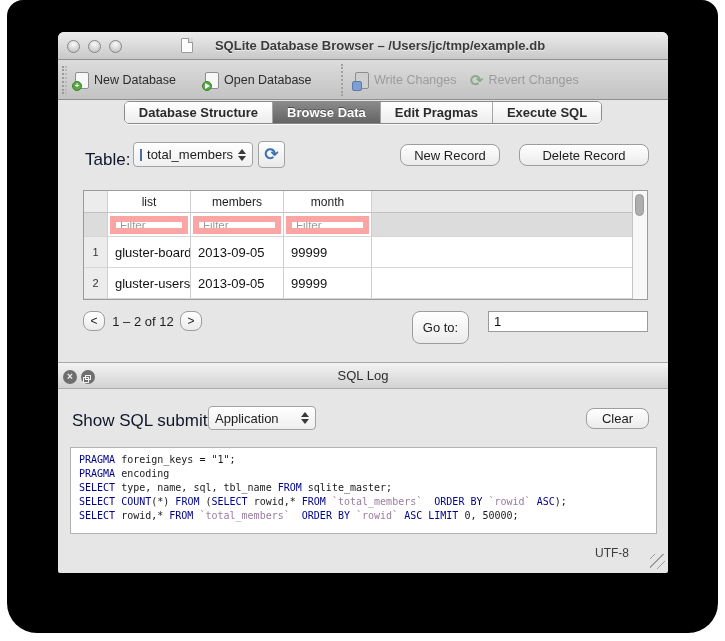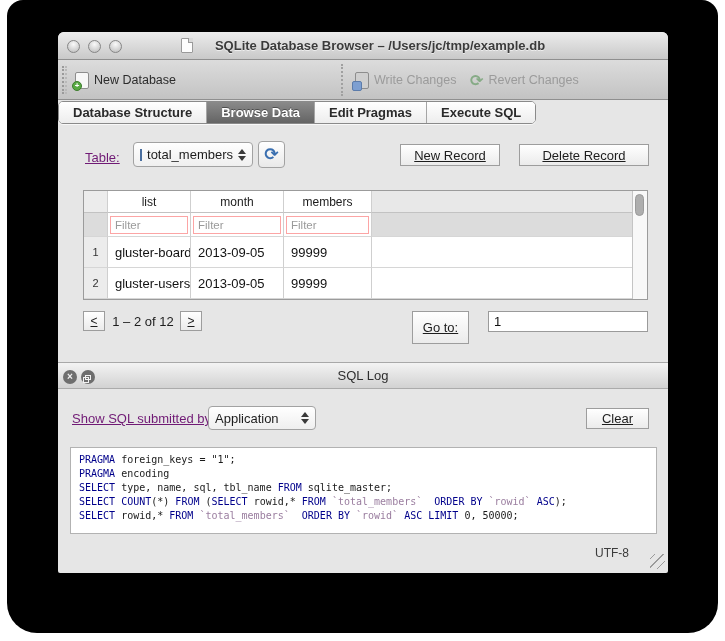--- a/index.html
+++ b/index.html
@@ -35,66 +35,66 @@
   .page-ic.gray { background:#cfcfcf; }
   .badge { position:absolute; left:-4px; bottom:-3px; width:10px; height:10px; border-radius:50%;
     display:flex; align-items:center; justify-content:center; font-size:8px; line-height:1; color:#fff; font-weight:bold; }
   .badge.green { background:#58a943; border:1px solid #3e7d2e; }
   .badge.arrow { background:#58a943; border:1px solid #3e7d2e; }
   .badge.arrow::after { content:""; width:0; height:0; border-left:5px solid #fff; border-top:3px solid transparent; border-bottom:3px solid transparent; margin-left:1px; }
   .badge.floppy { background:#7d9fd1; border:1px solid #5c7cab; border-radius:2px; }
   .revert-glyph { font-size:16px; font-weight:bold; color:#86ab86; }
 
   
-  .tabstrip { position:absolute; left:0; top:69px; width:610px; display:flex; }
+  .tabstrip { position:absolute; left:0; top:69px; width:610px; display:flex; justify-content:center; }
   .segctl { display:flex; height:23px; border:1px solid #8a8a8a; border-radius:5px; overflow:hidden;
     background:#fff; box-shadow:0 1px 0 rgba(255,255,255,.7); }
   .seg { display:flex; align-items:center; padding:0 14px; font-size:13px; font-weight:bold; color:#2b2b2b;
     background:linear-gradient(#ffffff,#ededed); border-right:1px solid #a5a5a5; cursor:default; }
   .seg:last-child { border-right:none; }
   .seg.active { background:linear-gradient(#8a8a8a,#646464); color:#fff; text-shadow:0 -1px 0 rgba(0,0,0,.4); }
 
   
-  .lbl { font-size:13px; color:#701a75;text-decoration:underline; }
+  .lbl { font-size:17px; color:#0f172a; }
   .table-label { position:absolute; left:27px; top:118px; }
   .dropdown { position:absolute; display:flex; align-items:center; gap:5px; background:linear-gradient(#ffffff,#efefef);
     border:1px solid #a2a2a2; border-radius:4px; font-size:13px; color:#1d1d1d; padding:0 6px; }
   .dd-table { left:75px; top:110px; width:120px; height:25px; }
   .dd-app { left:150px; top:374px; width:108px; height:24px; }
   .stepper { margin-left:auto; display:flex; flex-direction:column; align-items:center; line-height:0; }
   .stepper i { width:0; height:0; border-left:4px solid transparent; border-right:4px solid transparent; }
   .stepper .up { border-bottom:5px solid #3a3a3a; margin-bottom:2px; }
   .stepper .dn { border-top:5px solid #3a3a3a; }
   .grid-ic { width:13px; height:12px; border:1px solid #4a6f9f; background:
       linear-gradient(#86aede,#86aede) 0 0/13px 3px no-repeat,
       linear-gradient(#9fb9d8,#9fb9d8) 0 3px/1px 9px no-repeat,
       linear-gradient(#9fb9d8,#9fb9d8) 4px 3px/1px 9px no-repeat,
       linear-gradient(#9fb9d8,#9fb9d8) 8px 3px/1px 9px no-repeat,
       linear-gradient(#fff,#fff); }
   .refresh-btn { position:absolute; left:200px; top:109px; width:27px; height:27px;
     background:linear-gradient(#ffffff,#e9e9e9); border:1px solid #a2a2a2; border-radius:4px;
     display:flex; align-items:center; justify-content:center; }
   .refresh-glyph { font-size:17px; color:#3a6fb0; font-weight:bold; line-height:1; }
   .btn { position:absolute; height:22px; background:linear-gradient(#ffffff,#ebebeb); border:1px solid #9d9d9d;
-    border-radius:0; font-size:13px; color:#1d1d1d; display:flex; align-items:center; justify-content:center;text-decoration:underline; }
+    border-radius:8px; font-size:13px; color:#1d1d1d; display:flex; align-items:center; justify-content:center; }
   .btn-new { left:342px; top:112px; width:100px; }
   .btn-del { left:461px; top:112px; width:130px; }
 
   
   .grid { position:absolute; left:25px; top:158px; width:565px; height:110px; background:#fff;
     border:1px solid #9b9b9b; display:grid;
     grid-template-columns:24px 83px 93px 88px 1fr 15px;
     grid-template-rows:22px 24px 31px 31px; }
   .gcell { border-right:1px solid #cfcfcf; border-bottom:1px solid #d6d6d6; display:flex; align-items:center;
     font-size:13px; color:#111; padding:0 7px; overflow:hidden; white-space:nowrap; }
   .ghead { justify-content:center; font-size:12px; color:#1c1c1c; background:#fff; border-bottom:1px solid #c2c2c2; }
   .gcorner { background:#ececec; border-bottom:1px solid #c2c2c2; }
   .gfillhead { background:#e8e8e8; border-right:none; border-bottom:1px solid #c2c2c2; }
   .gfilter { background:#fff; padding:2px 2px; }
-  .gfilter input { width:100%; height:18px; border:1px solid #fca5a5; background:#fff; font-size:11.5px;
+  .gfilter input { width:100%; height:18px; border:6px solid #fca5a5; background:#fff; font-size:11.5px;
     padding:0 4px; color:#333; outline:none; font-family:inherit; }
   .gfilter input::placeholder { color:#9a9a9a; }
   .gfilter-empty { background:#dcdcdc; }
   .gfilter-empty.nofill { border-right:none; }
   .gnum { background:#ececec; justify-content:center; font-size:11px; color:#333; }
   .gfill { border-right:none; background:#fff; }
   .scrollbar { grid-row:1 / 5; grid-column:6; background:#f8f8f8; border-left:1px solid #c4c4c4; position:relative; }
   .thumb { position:absolute; left:2px; top:3px; width:9px; height:22px; border-radius:5px; background:#aeaeae; border:1px solid #9a9a9a; }
 
   
@@ -156,20 +156,26 @@
     <div class="toolbar">
       <div class="gripper"></div>
 
       <div class="tb-item" style="left:17px;">
         <span class="page-ic">
             <span class="badge green">+</span>
           </span>
         <span>New Database</span>
       </div>
 
+      <div class="tb-item" style="left:147px;">
+        <span class="page-ic">
+            <span class="badge arrow"></span>
+          </span>
+        <span>Open Database</span>
+      </div>
 
       <div class="tb-sep"></div>
 
       <div class="tb-item disabled" style="left:297px;">
         <span class="page-ic gray">
             <span class="badge floppy"></span>
           </span>
         <span>Write Changes</span>
       </div>
 
@@ -203,22 +209,22 @@
       <span class="refresh-glyph">⟳</span>
     </div>
 
     <div class="btn btn-new">New Record</div>
     <div class="btn btn-del">Delete Record</div>
 
     <div class="grid">
 
       <div class="gcell gcorner"></div>
       <div class="gcell ghead">list</div>
+      <div class="gcell ghead">members</div>
       <div class="gcell ghead">month</div>
-      <div class="gcell ghead">members</div>
       <div class="gcell gfillhead"></div>
 
       <div class="gcell gfilter-empty"></div>
       <div class="gcell gfilter">
         <input placeholder="Filter" style="">
       </div>
       <div class="gcell gfilter">
         <input placeholder="Filter" style="">
       </div>
       <div class="gcell gfilter">

